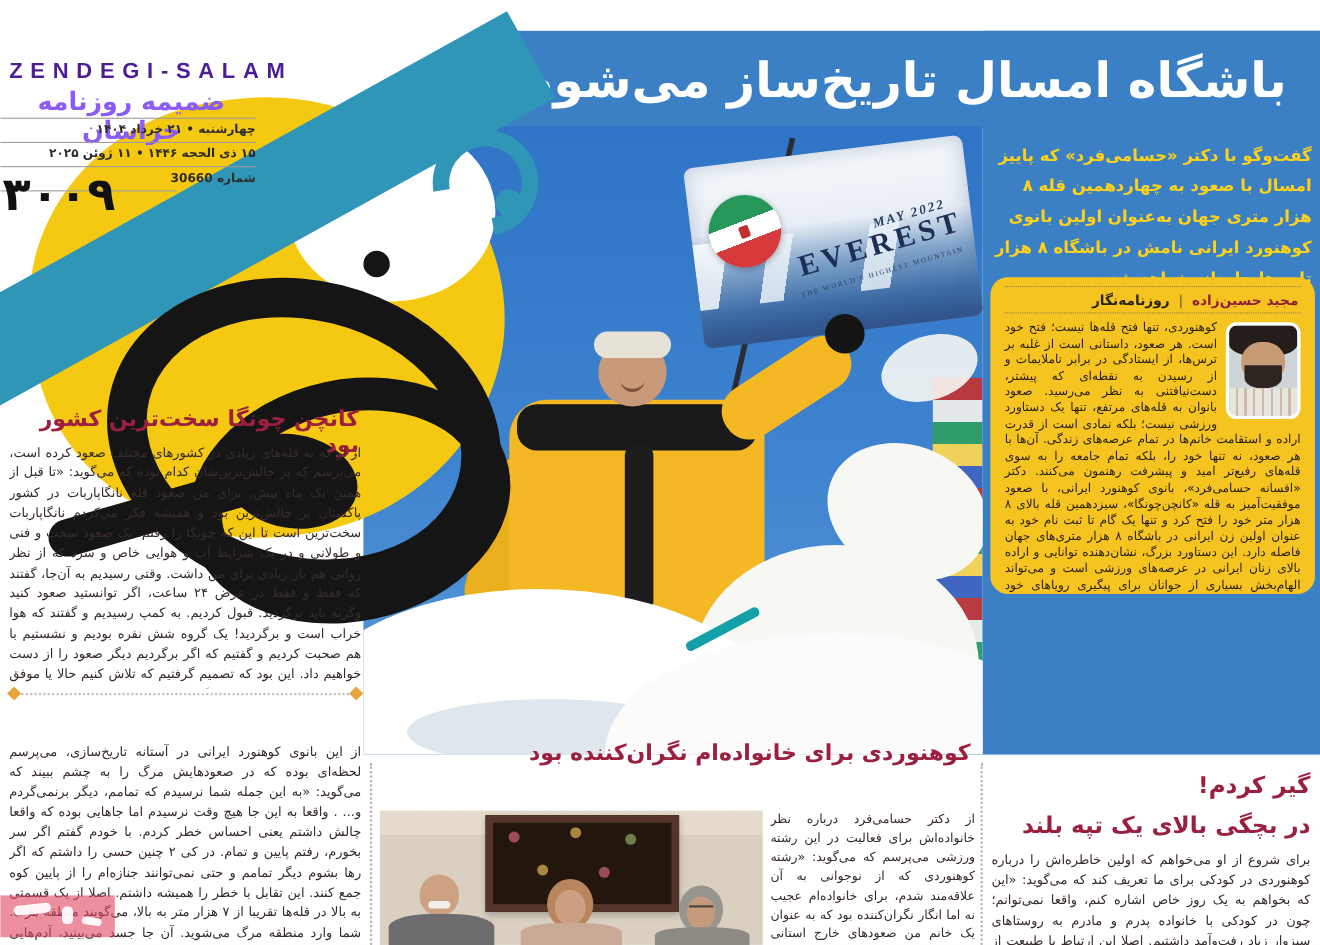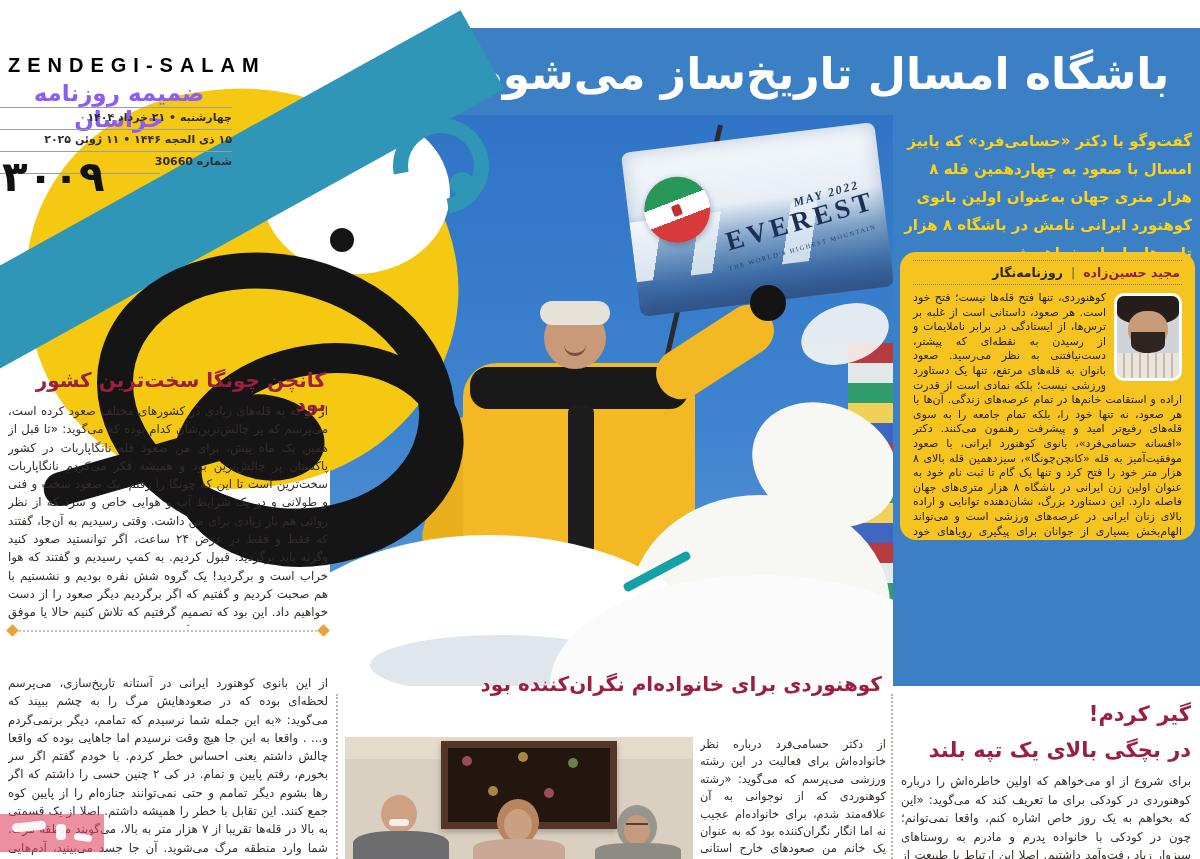--- a/index.html
+++ b/index.html
@@ -9,21 +9,21 @@
 
   
   .banner-band{left:430px;top:28px;width:770px;height:88px;background:#3b80c4;}
   .banner-side{left:893px;top:28px;width:307px;height:658px;background:#3b80c4;}
   .headline{left:450px;top:34px;width:740px;height:80px;color:#ffffff;font-weight:bold;
             font-size:44px;line-height:80px;text-align:center;letter-spacing:-1px;}
   .subheadline{left:900px;top:127px;width:292px;color:#ffd21a;font-weight:bold;
                font-size:15px;line-height:28px;text-align:right;}
 
   
-  .brand-en{left:8px;top:54px;width:300px;color:#000000;font-size:20px;font-weight:bold;
+  .brand-en{left:8px;top:54px;width:300px;color:#4c1d95;font-size:20px;font-weight:bold;
             letter-spacing:7px;direction:ltr;text-align:left;font-family:"Liberation Sans",sans-serif;}
   .brand-fa{left:6px;top:80px;width:226px;color:#8b5cf6;font-size:23px;font-weight:bold;text-align:center;}
   .mast-rule{height:0;border-top:1px solid #9d9d9d;}
   .mast-line{width:226px;right:968px;color:#2c2c2c;font-size:11px;font-weight:bold;text-align:right;
              padding-left:4px;}
   .big-number{left:2px;top:152px;width:170px;color:#111111;font-size:42px;font-weight:bold;
               letter-spacing:9px;direction:ltr;text-align:left;}
 
   
   .logo-blob{left:28px;top:88px;width:430px;height:400px;background:#f5c812;

